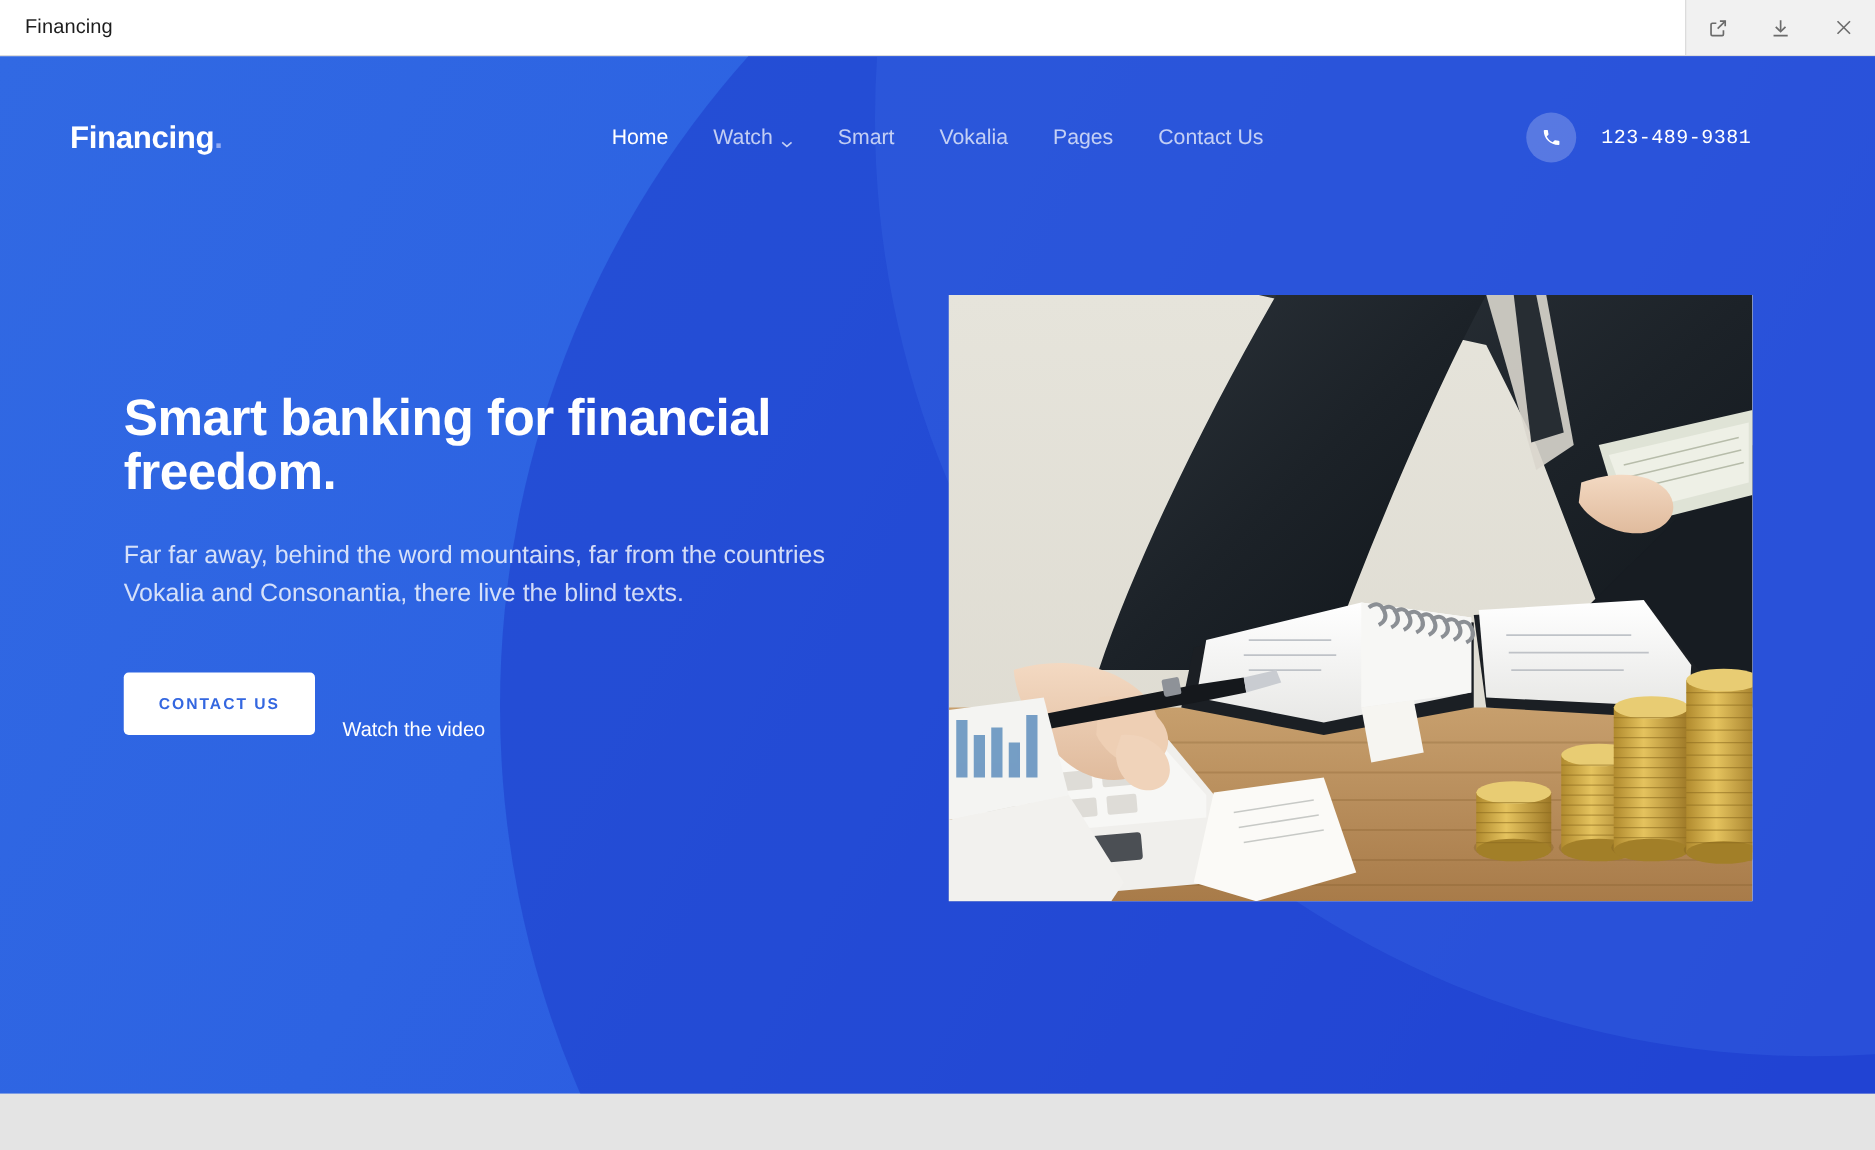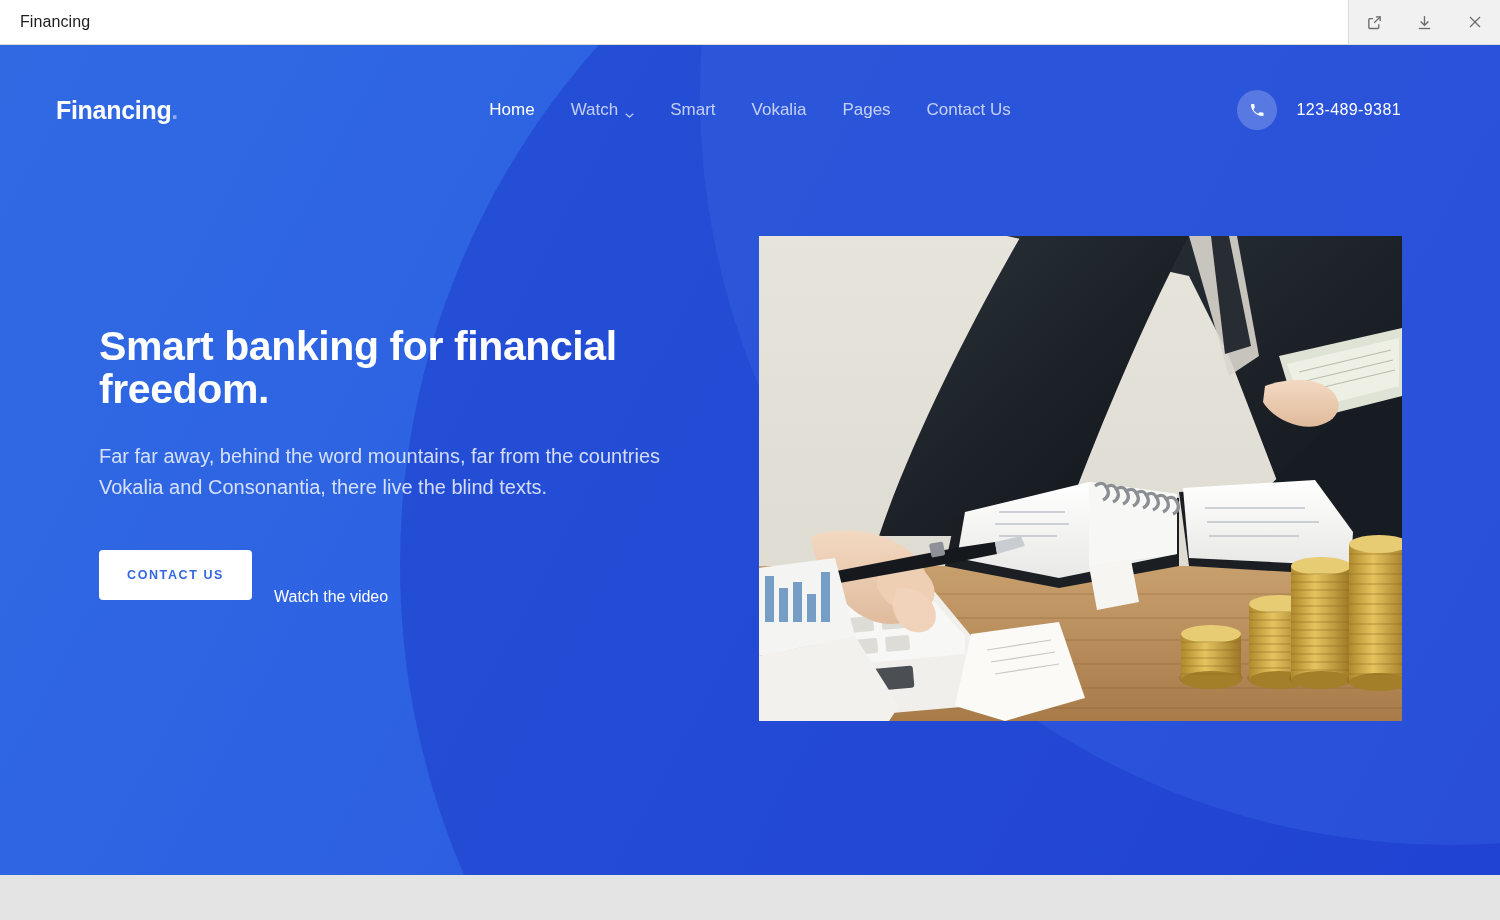--- a/index.html
+++ b/index.html
@@ -87,34 +87,34 @@
     font-size:17px;
     color:rgba(255,255,255,.72);
     display:flex; align-items:flex-end; gap:7px;
     cursor:pointer; white-space:nowrap;
   }
   .nav-item.active { color:#ffffff; }
   .chev { width:9px; height:9px; display:block; }
 
   .phone-block {
     position:absolute; right:99px;
-    display:flex; align-items:center; gap:20px;
+    display:flex; align-items:center; gap:20px;font-family:Liberation Mono, monospace;
   }
   .phone-circle {
     width:40px; height:40px; border-radius:50%;
     background:rgba(255,255,255,.22);
     display:flex; align-items:center; justify-content:center;
   }
   .phone-num {
     font-size:16px; color:#ffffff; letter-spacing:.4px;
   }
 
   
   .hero-left {
-    position:absolute; left:99px; top:280px; width:620px; z-index:4;
+    position:absolute; left:99px; top:268px; width:620px; z-index:4;
   }
   .hero-title {
     font-size:41px; line-height:1.06; font-weight:bold;
     color:#ffffff; letter-spacing:-.4px;
   }
   .hero-sub {
     margin-top:29px;
     font-size:20px; line-height:1.53;
     color:rgba(255,255,255,.80);
     max-width:608px;

